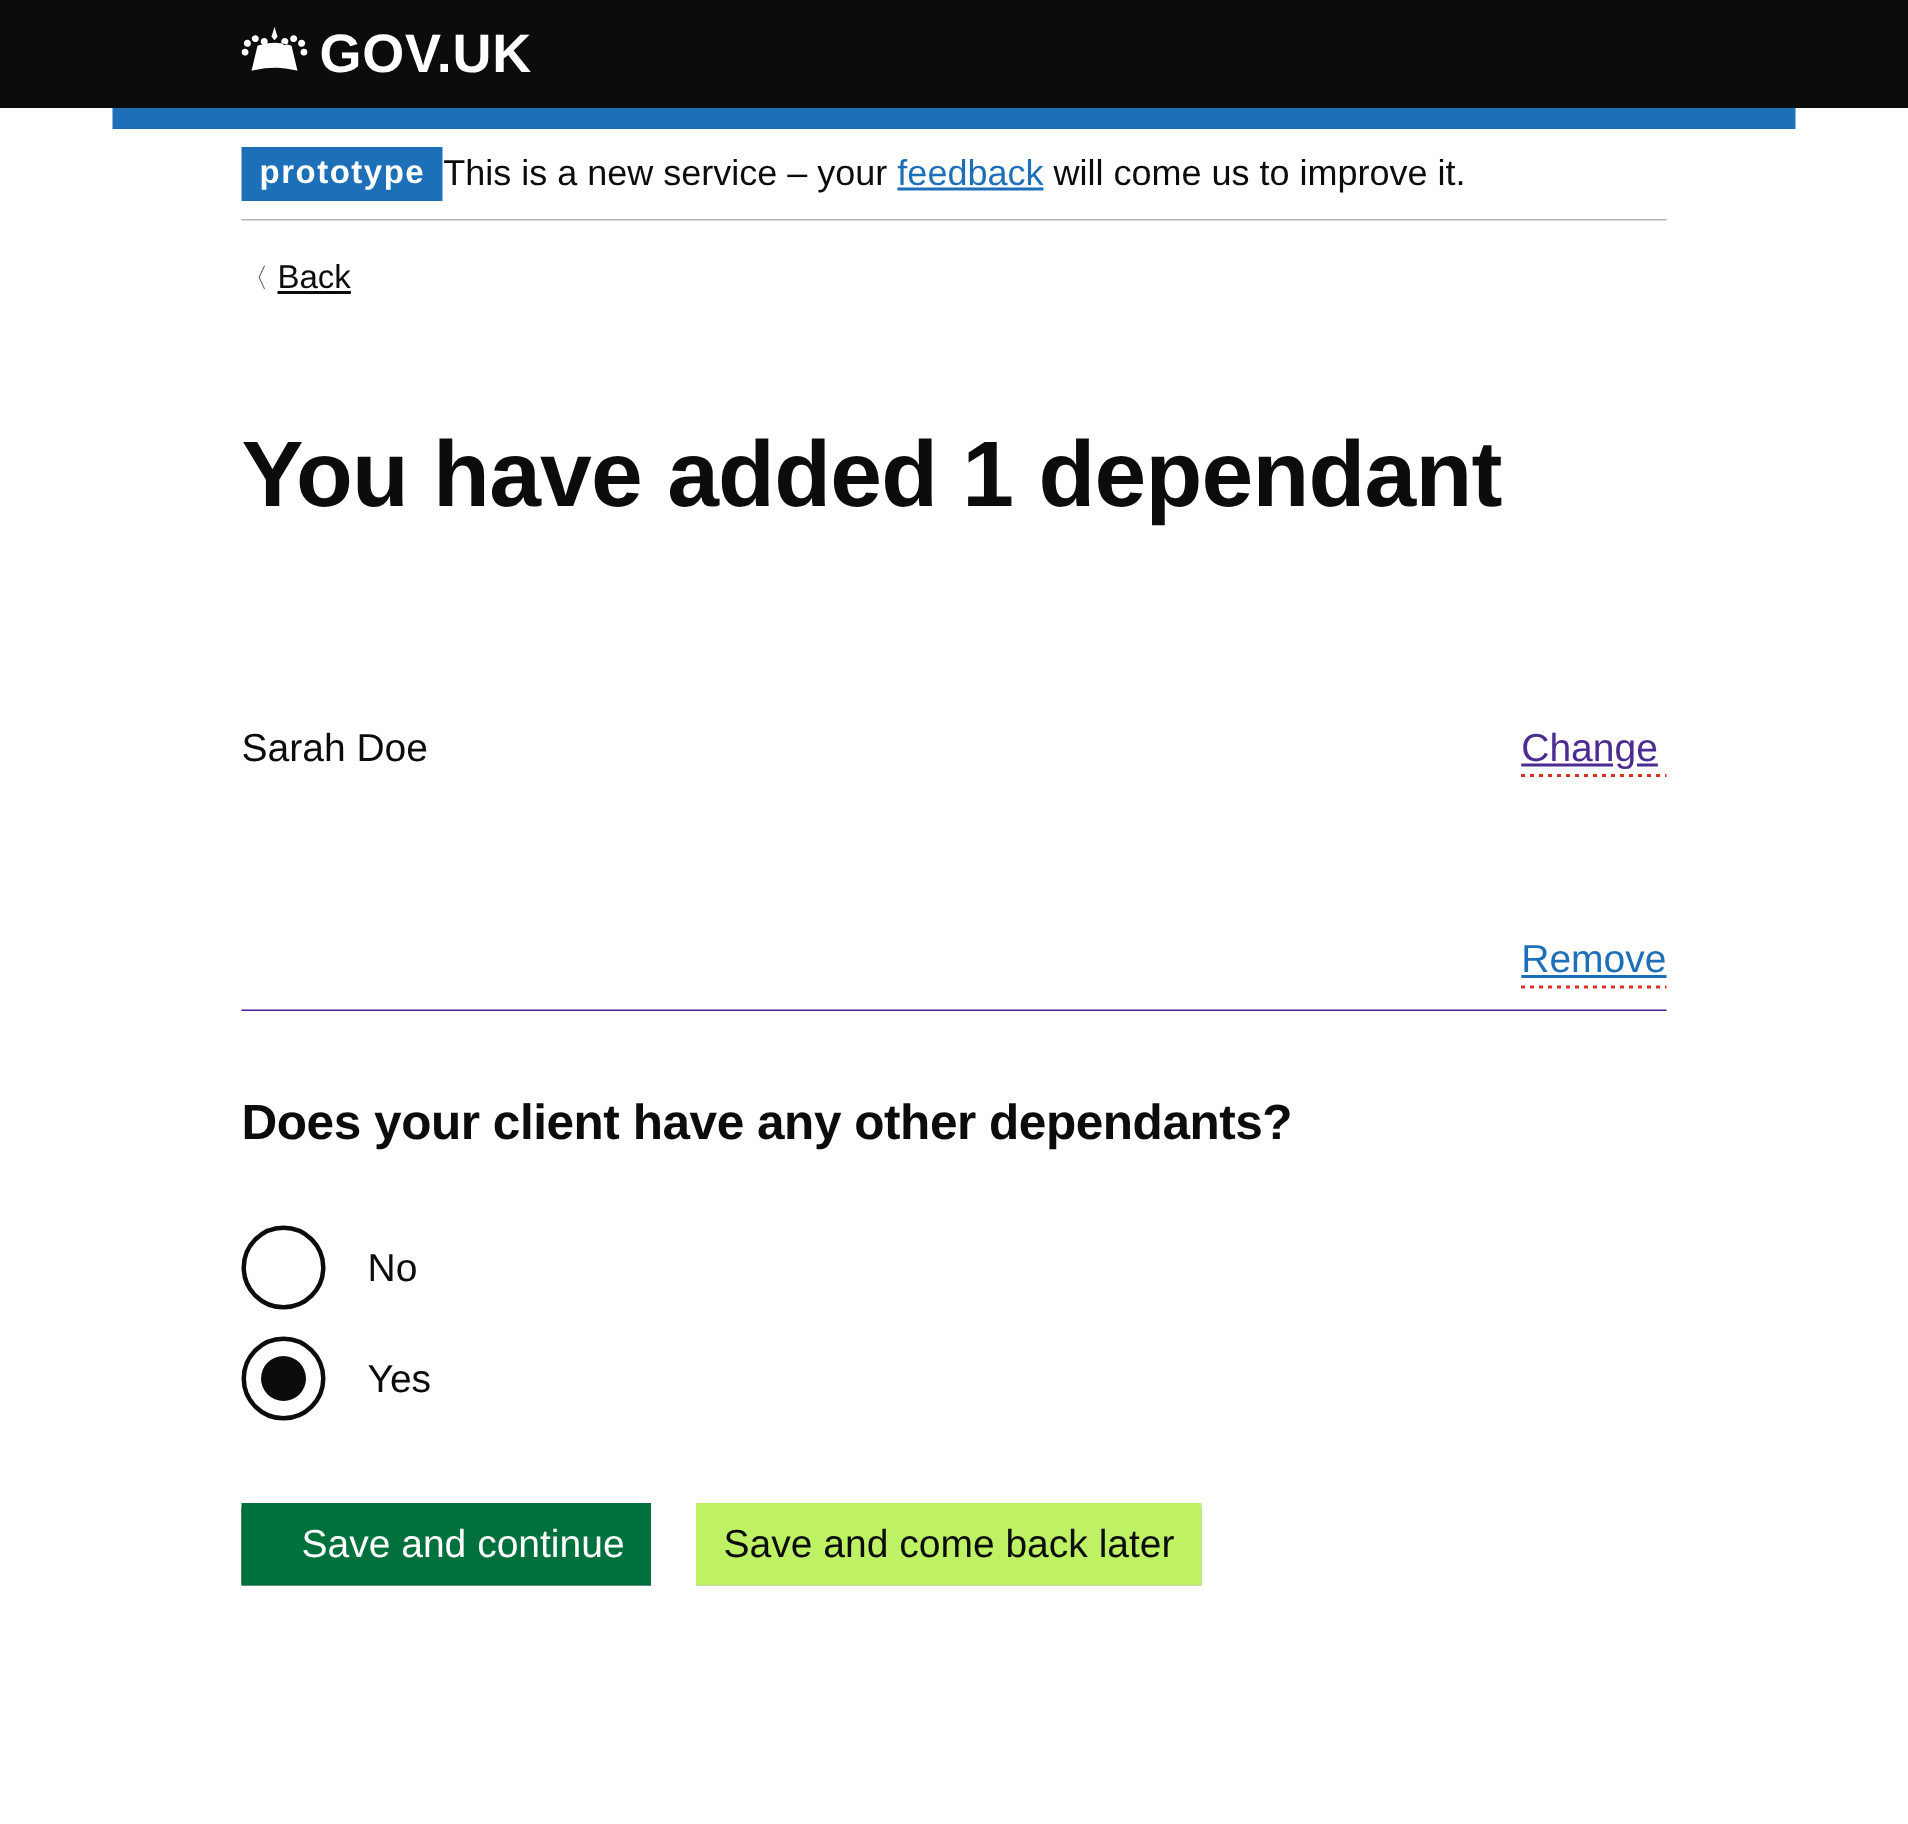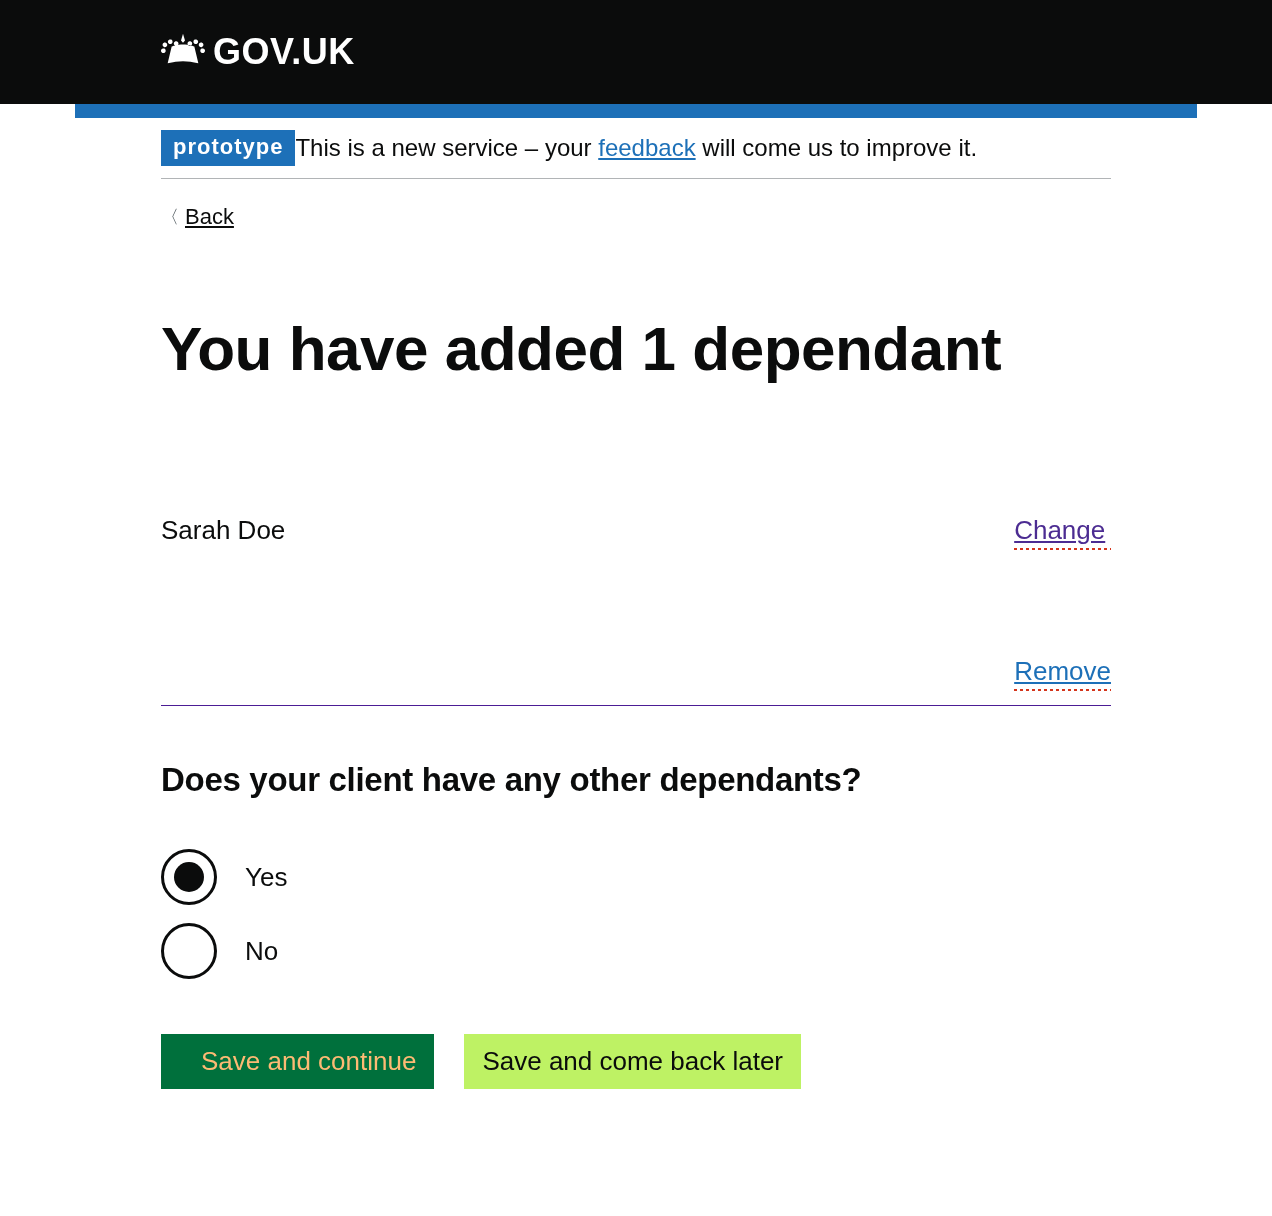--- a/index.html
+++ b/index.html
@@ -11,21 +11,21 @@
       font-family: "HelveticaNeue", "Helvetica Neue", Arial, sans-serif;
       background: #fff;
       color: #0b0c0c;
     }
     .header-black {
       background: #0b0c0c;
       padding: 15px 0;
     }
     .header-inner {
       max-width: 1100px;
-      margin: 16px auto;
+      margin: 0 auto;
       padding: 0 75px;
       display: flex;
       align-items: center;
     }
     .crown-icon {
       display: inline-block;
       margin-right: 8px;
     }
     .govuk-logo-text {
       color: #fff;
@@ -175,21 +175,21 @@
     .btn {
       font-size: 26px;
       padding: 12px 18px;
       border: none;
       cursor: pointer;
       box-shadow: 0 3px 0 rgba(0,0,0,0.35);
       font-family: inherit;
     }
     .btn-primary {
       background: #00703c;
-      color: #fdba74;
+      color: #ffffff;
       box-shadow: 0 3px 0 #002d18;
       padding-left: 40px;
     }
     .btn-secondary {
       background: #bef264;
       color: #0b0c0c;
       box-shadow: 0 3px 0 #929191;
     }
   </style>
 </head>
@@ -232,30 +232,30 @@
       <div class="summary-actions">
         <a href="#" class="visited-link spell-underline">Change</a>
         <a href="#" class="blue-link spell-underline">Remove</a>
       </div>
     </div>
   </div>
 
   <div class="question-legend">Does your client have any other dependants?</div>
 
   <div class="radios">
+    <label class="radio-item">
+      <span class="radio-circle"></span>
+      <span class="radio-label">No</span>
+    </label>
     <label class="radio-item selected">
       <span class="radio-circle">
           <span class="radio-dot"></span>
         </span>
       <span class="radio-label">Yes</span>
     </label>
-    <label class="radio-item">
-      <span class="radio-circle"></span>
-      <span class="radio-label">No</span>
-    </label>
   </div>
 
   <div class="button-group">
     <button class="btn btn-primary">Save and continue</button>
     <button class="btn btn-secondary">Save and come back later</button>
   </div>
 
 </div>
 
 </body></html>

